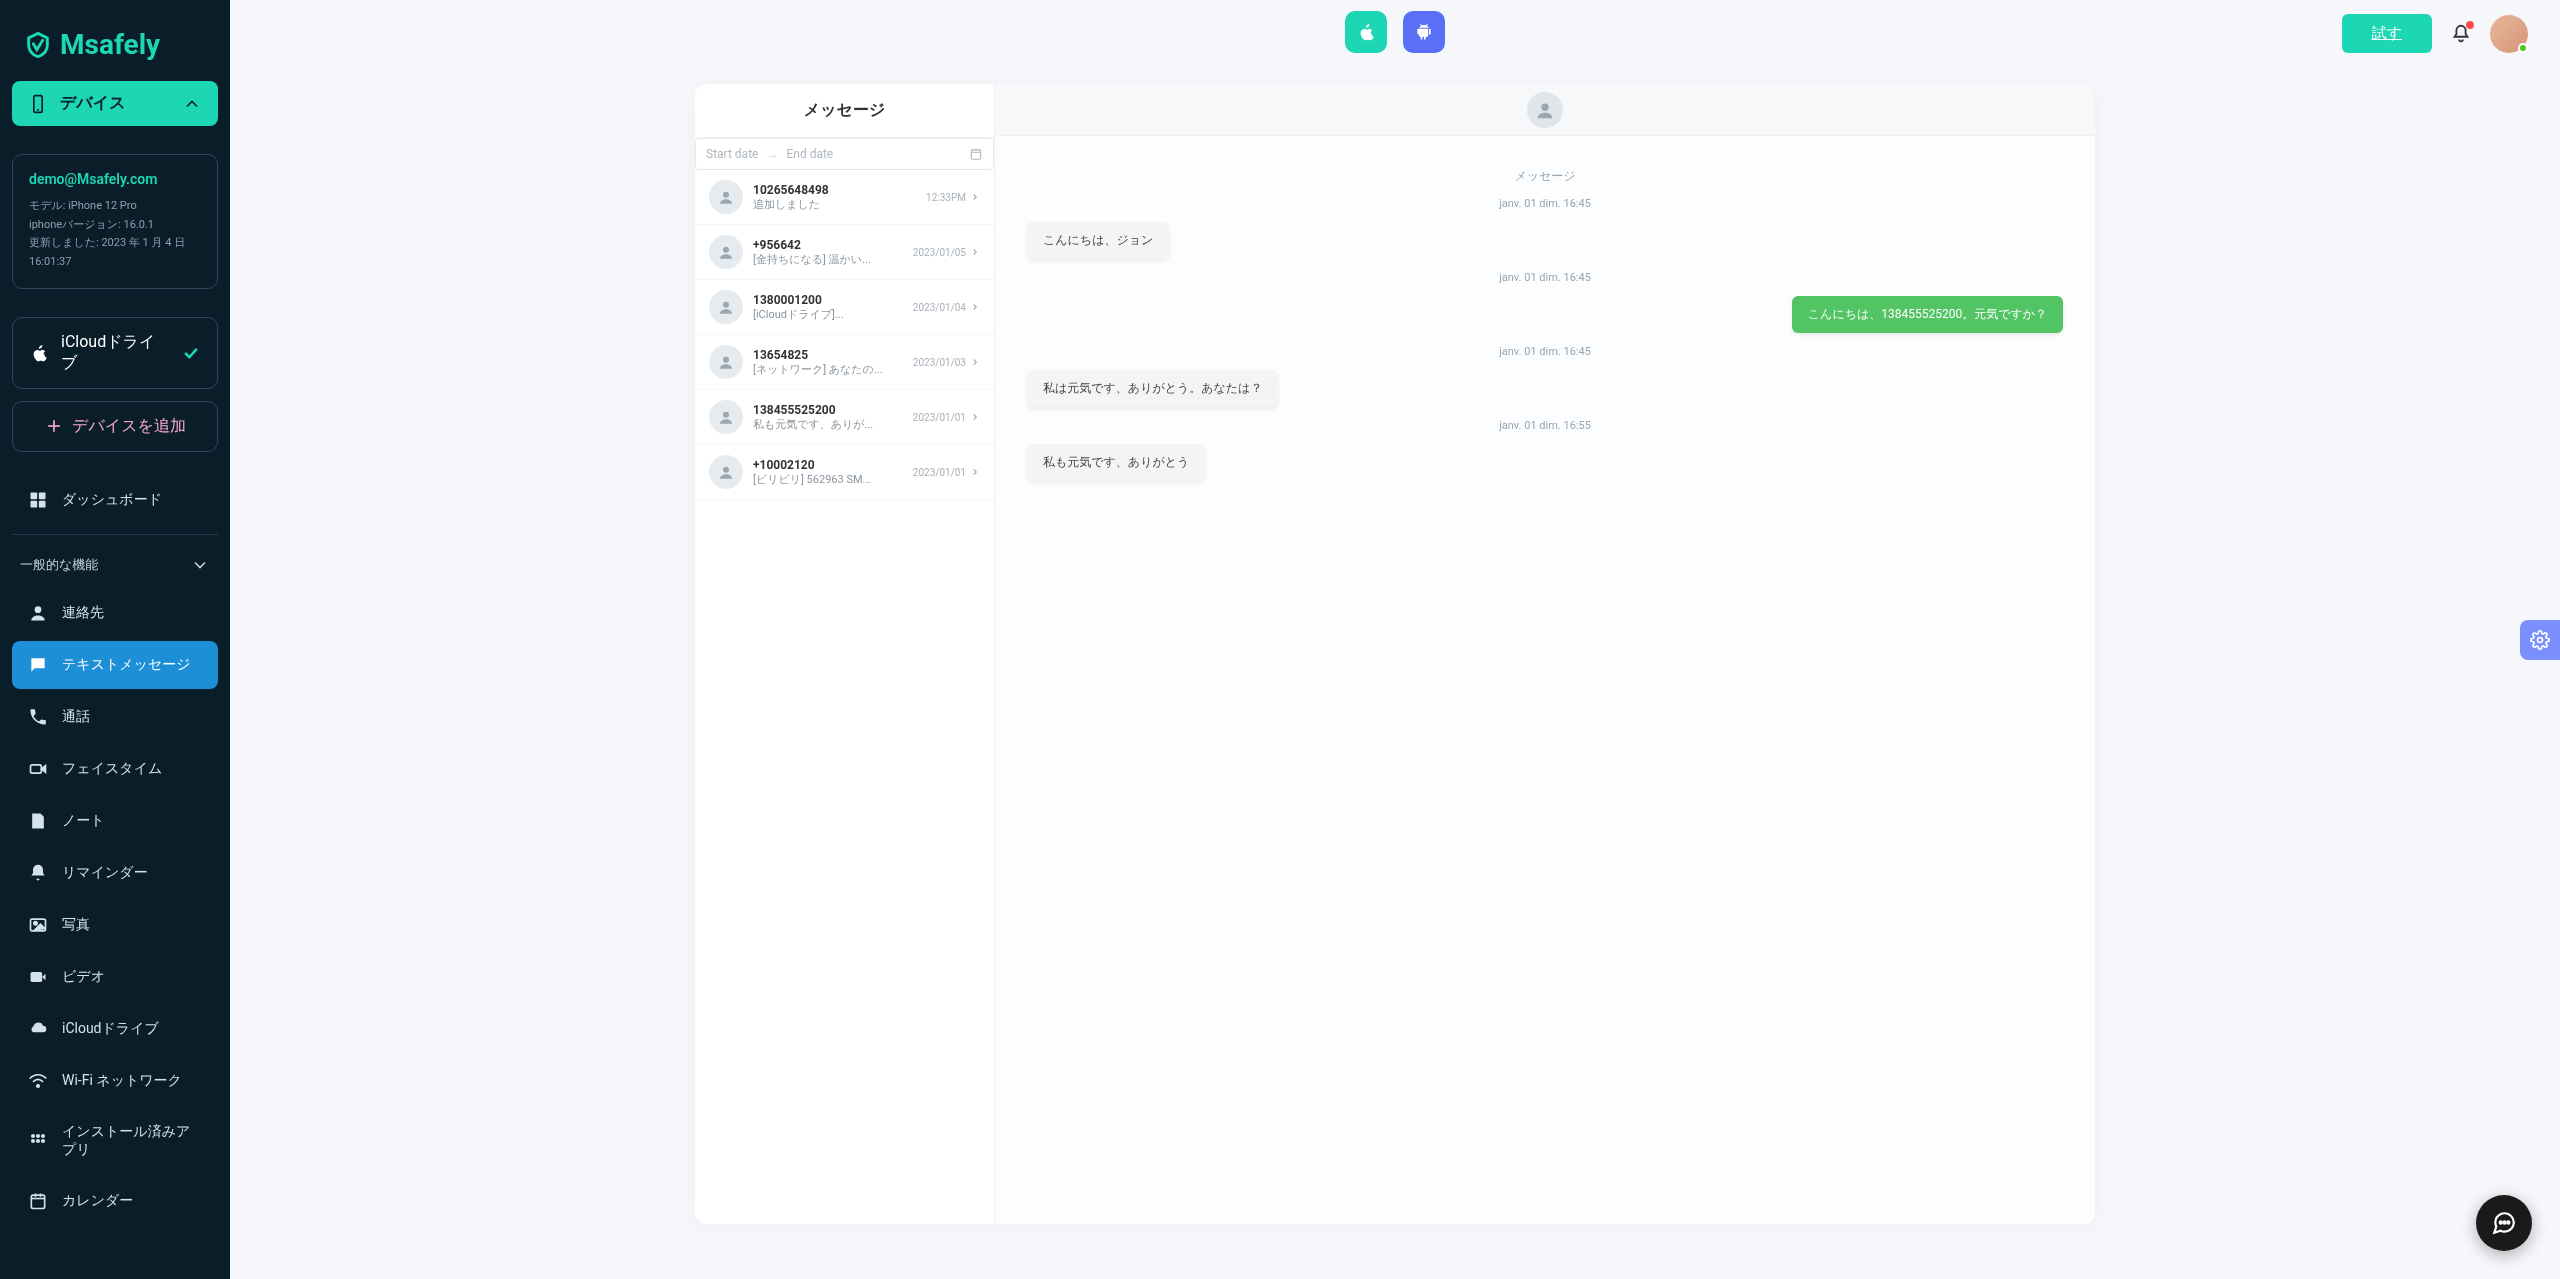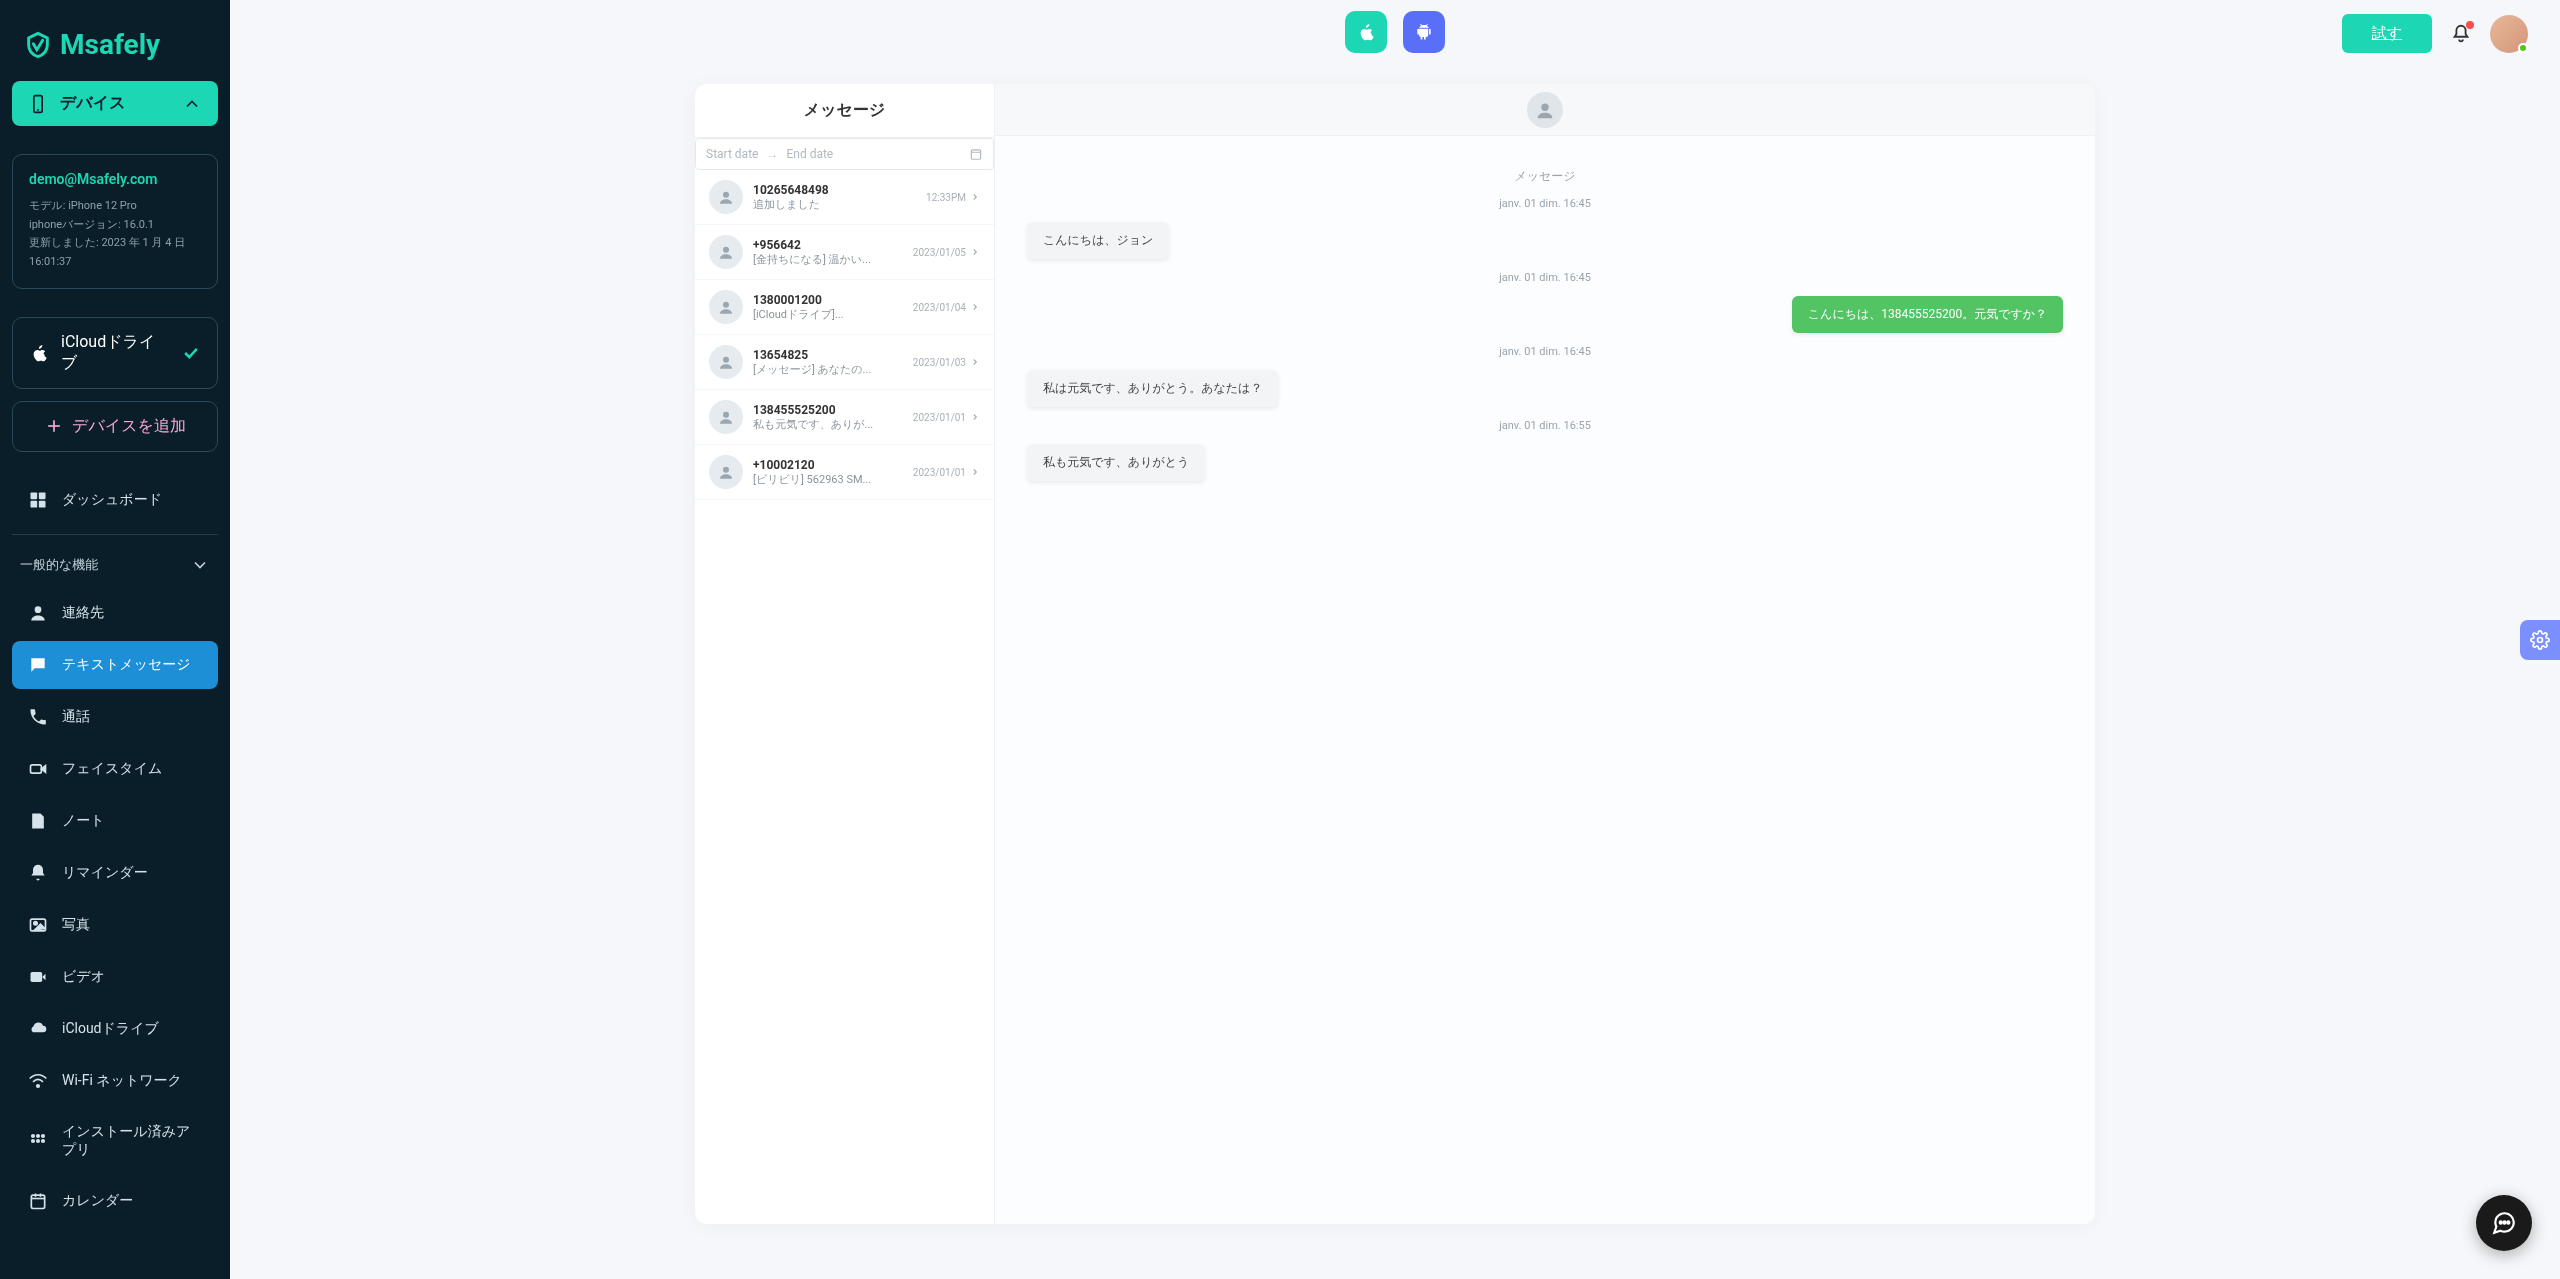--- a/index.html
+++ b/index.html
@@ -353,21 +353,21 @@
             </div>
             <div class="convo">
     <div class="convo-avatar">
       <svg width="18" height="18" viewBox="0 0 24 24" fill="currentColor">
                   <circle cx="12" cy="9" r="4"></circle>
                   <path d="M4 21c0-4 4-6 8-6s8 2 8 6"></path>
                 </svg>
     </div>
     <div class="convo-main">
       <div class="convo-title">13654825</div>
-      <div class="convo-preview">[メッセージ] あなたの...</div>
+      <div class="convo-preview">[ネットワーク] あなたの...</div>
     </div>
     <div class="convo-meta">
       <span>2023/01/03</span>
       <svg width="10" height="10" viewBox="0 0 24 24" fill="none" stroke="currentColor" stroke-width="3">
                   <polyline points="9 6 15 12 9 18"></polyline>
                 </svg>
     </div>
             </div>
             <div class="convo">
     <div class="convo-avatar">

